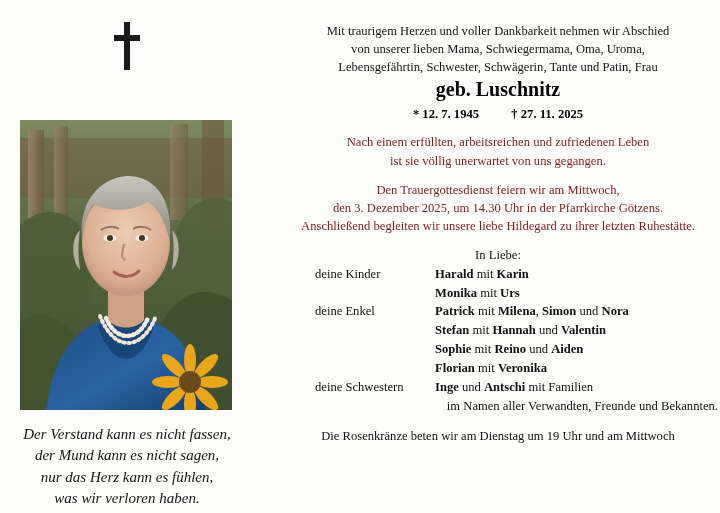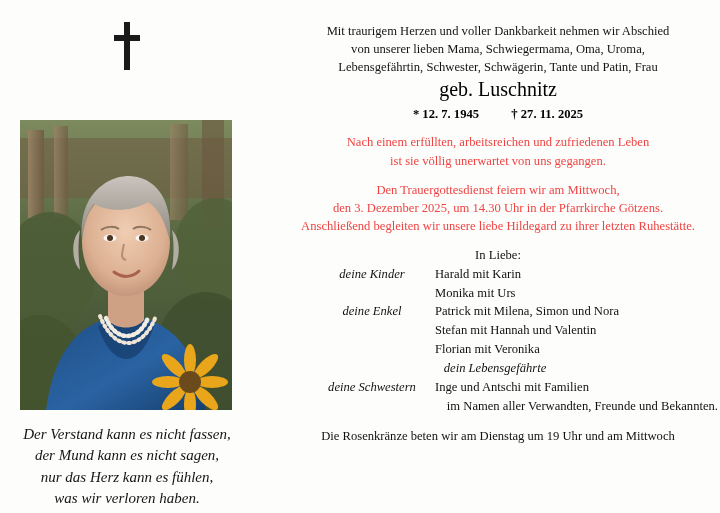--- a/index.html
+++ b/index.html
@@ -100,66 +100,65 @@
     margin-top: 11px;
     font-size: 29px;
     font-weight: bold;
     letter-spacing: 0.2px;
     color: #000;
     line-height: 1.06;
   }
   .maiden {
     margin-top: 2px;
     font-size: 20px;
-    font-weight: normal;
+    font-weight: bold;
     color: #000;
   }
   .dates {
     margin-top: 6px;
     font-size: 12.6px;
     font-weight: bold;
     color: #000;
   }
   .dates .sep { display: inline-block; width: 26px; }
 
   .para {
     margin-top: 11px;
     font-size: 12.6px;
     line-height: 1.45;
-    color: #ef4444;
+    color: #7f1d1d;
   }
 
   .in-liebe {
     margin-top: 12px;
     font-size: 12.6px;
   }
 
   .family {
     margin-top: 2px;
     font-size: 12.6px;
     line-height: 1.5;
   }
   .fam-row {
     display: flex;
     align-items: baseline;
     justify-content: center;
   }
   .fam-label {
     width: 114px;
-    text-align: center;
+    text-align: left;
     padding-right: 6px;
     white-space: nowrap;
-    font-style: italic;
   }
   .fam-names {
     width: 246px;
     text-align: left;
     white-space: nowrap;
   }
-  .fam-names b { font-weight: normal; }
+  .fam-names b { font-weight: bold; }
   .fam-center {
     text-align: right;
     white-space: nowrap;
   }
 
   .closing {
     margin-top: 11px;
     font-size: 12.6px;
     line-height: 1.45;
   }
@@ -305,24 +304,27 @@
       <div class="fam-row">
         <div class="fam-label">deine Enkel</div>
         <div class="fam-names"><b>Patrick</b> mit <b>Milena</b>, <b>Simon</b> und <b>Nora</b></div>
       </div>
       <div class="fam-row">
         <div class="fam-label"></div>
         <div class="fam-names"><b>Stefan</b> mit <b>Hannah</b> und <b>Valentin</b></div>
       </div>
       <div class="fam-row">
         <div class="fam-label"></div>
+        <div class="fam-names"><b>Sophie</b> mit <b>Reino</b> und <b>Aiden</b></div>
+      </div>
+      <div class="fam-row">
+        <div class="fam-label"></div>
         <div class="fam-names"><b>Florian</b> mit <b>Veronika</b></div>
       </div>
       <div class="fam-row">
-        <div class="fam-label">dein Lebensgefährte</div>
       </div>
       <div class="fam-row">
         <div class="fam-label">deine Schwestern</div>
         <div class="fam-names"><b>Inge</b> und <b>Antschi</b> mit Familien</div>
       </div>
       <div class="fam-center">im Namen aller Verwandten, Freunde und Bekannten.</div>
     </div>
 
     <div class="closing">
       <div>Die Rosenkränze beten wir am Dienstag um 19 Uhr und am Mittwoch</div>

